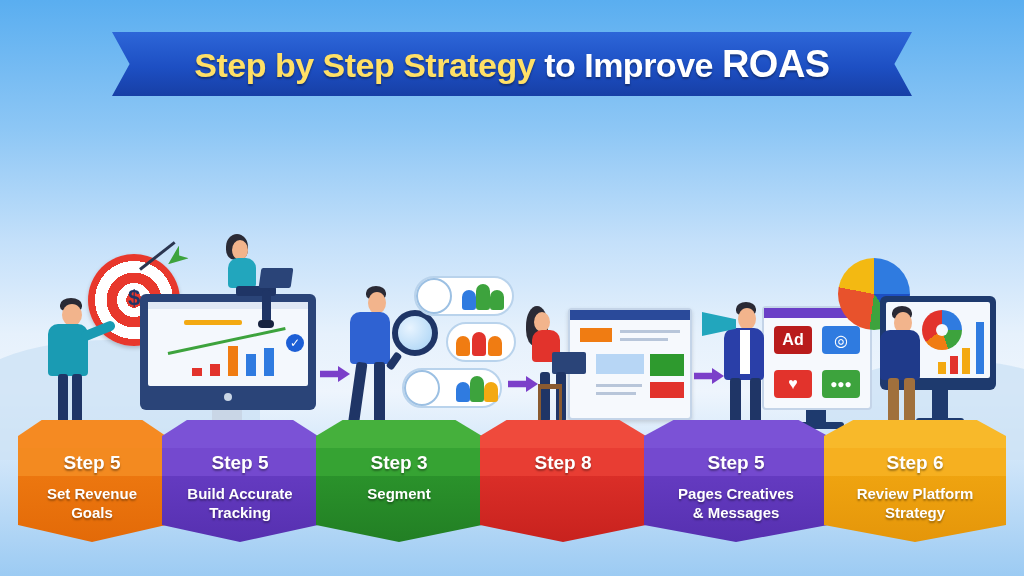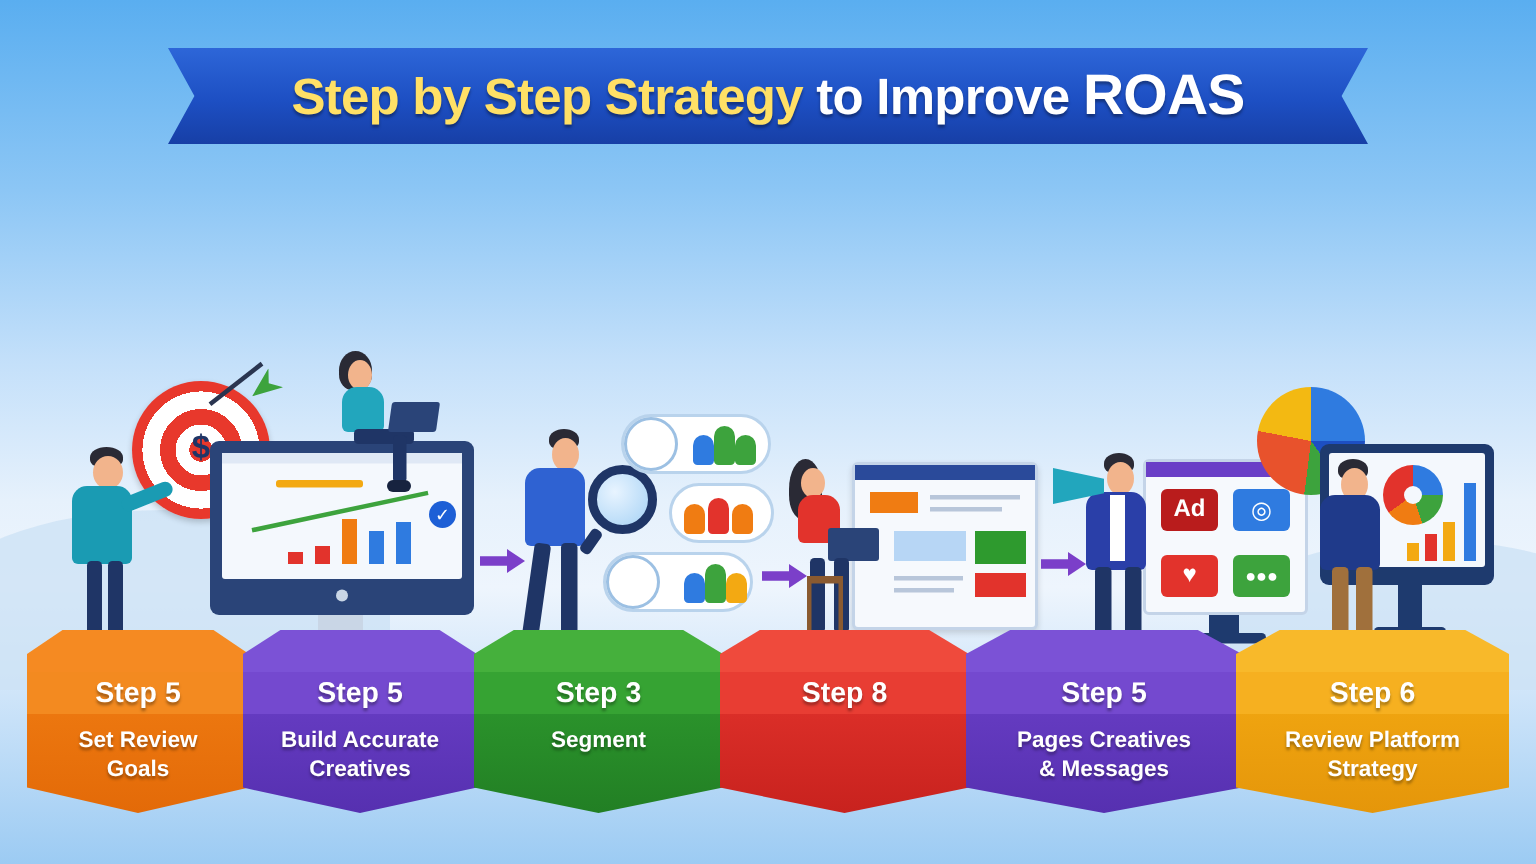--- a/index.html
+++ b/index.html
@@ -216,33 +216,33 @@
 <div class="leg" style="left:904px;top:378px;width:11px;height:54px;background:#a0703c;"></div>
 <div class="shoe" style="left:884px;top:430px;width:18px;height:7px;"></div>
 <div class="shoe" style="left:906px;top:430px;width:22px;height:7px;"></div>
 
 <div class="step" style="left:18px;width:148px;">
   <div class="step-top" style="background:#f58a22;"></div>
   <div class="step-body" style="background:linear-gradient(180deg,#f07c12,#e36a08);"></div>
   <div class="step-band" style="background:#f38a20;"></div>
   <div class="step-num">Step 5</div>
   <div class="step-desc">
-    <div>Set Review</div>
+    <div>Set Revenue</div>
     <div>Goals</div>
   </div>
 </div>
 
 <div class="step" style="left:162px;width:156px;">
   <div class="step-top" style="background:#7b52d6;"></div>
   <div class="step-body" style="background:linear-gradient(180deg,#6a3fc7,#5630b0);"></div>
   <div class="step-band" style="background:#7449cf;"></div>
   <div class="step-num">Step 5</div>
   <div class="step-desc">
     <div>Build Accurate</div>
-    <div>Creatives</div>
+    <div>Tracking</div>
   </div>
 </div>
 
 <div class="step" style="left:316px;width:166px;">
   <div class="step-top" style="background:#45b03c;"></div>
   <div class="step-body" style="background:linear-gradient(180deg,#2e9a2e,#227f24);"></div>
   <div class="step-band" style="background:#36a333;"></div>
   <div class="step-num">Step 3</div>
   <div class="step-desc">
     <div>Segment</div>

